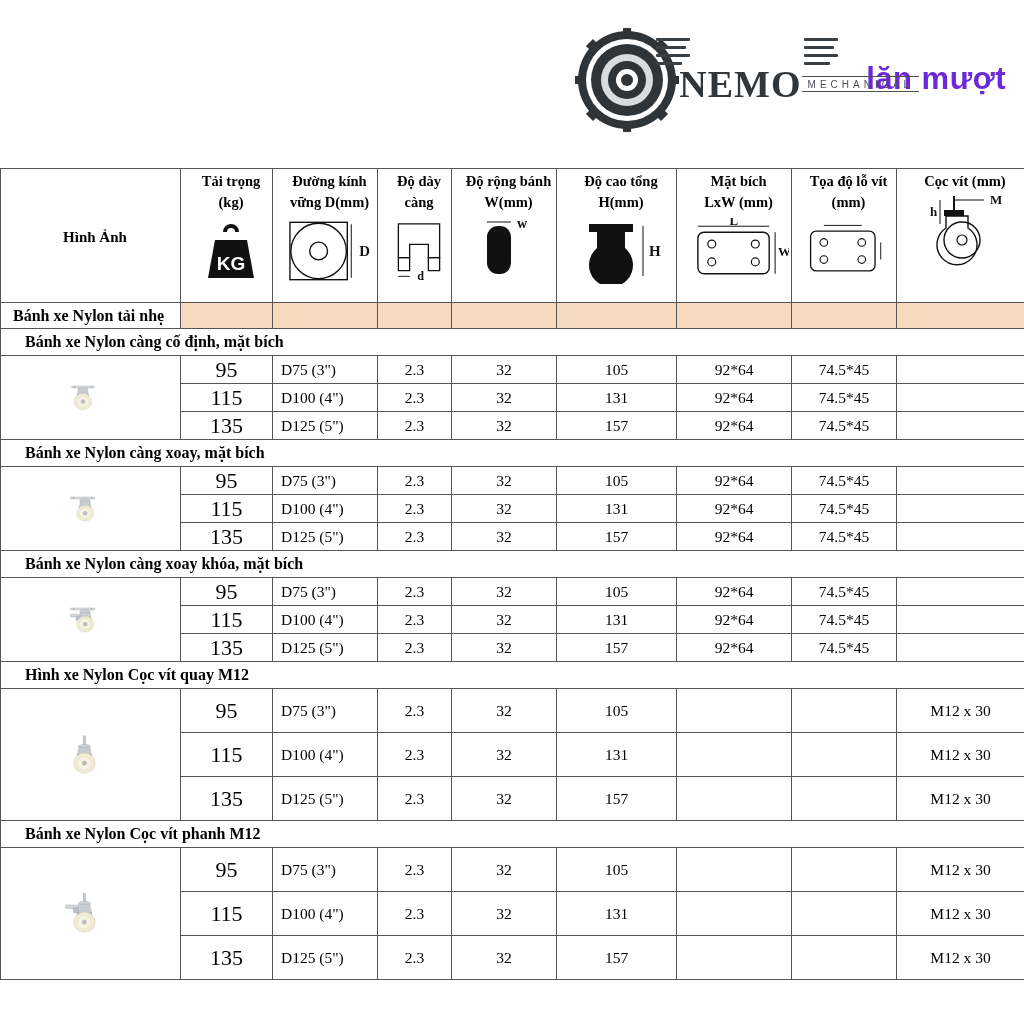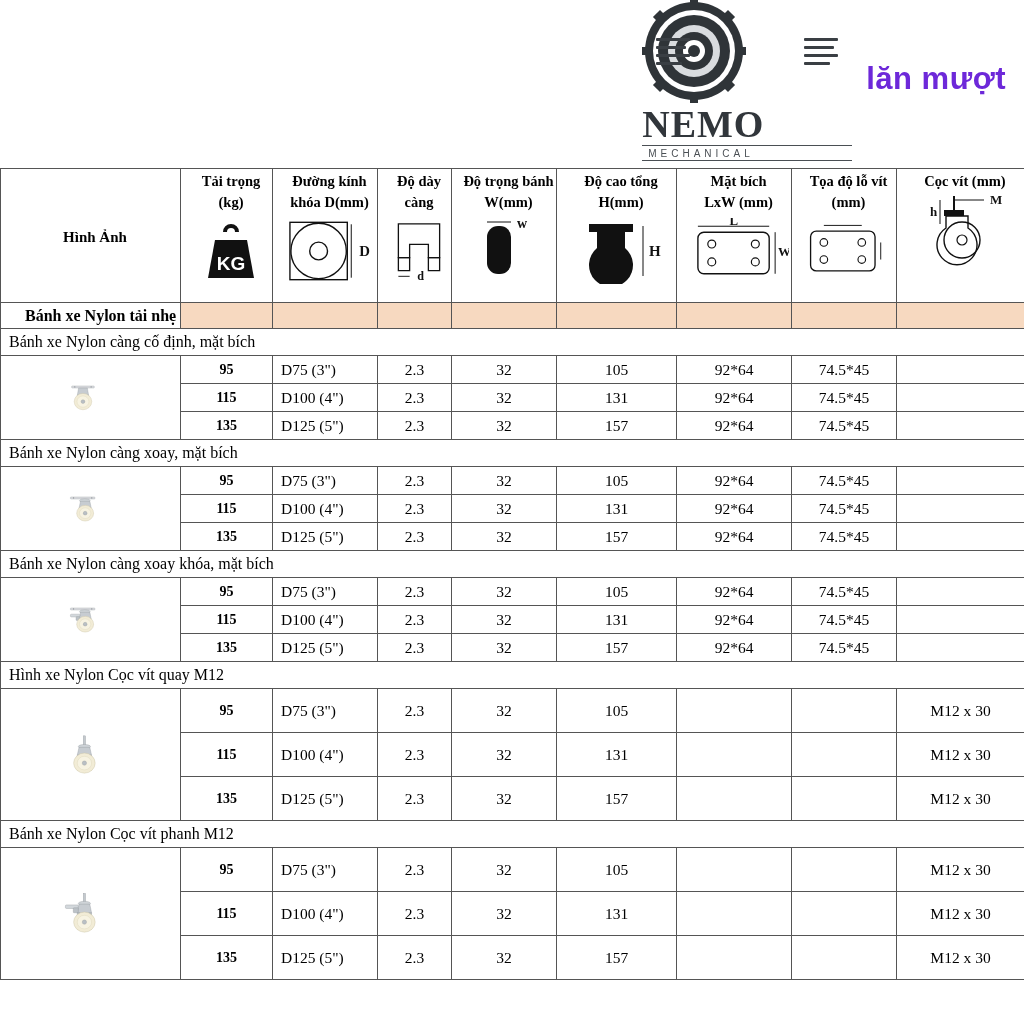--- a/index.html
+++ b/index.html
@@ -25,22 +25,22 @@
   .logo-wrap {
     position: absolute;
     right: 18px; top: 8px;
     display: flex;
     align-items: center;
     gap: 14px;
   }
   .logo-mark {
     position: relative;
     width: 210px; height: 150px;
-    display: flex; flex-direction: column;
-    justify-content: center;
+    display: flex; flex-direction: row;
+    align-items: center; justify-content: center;
   }
   .gear {
     position: relative;
     width: 104px; height: 104px;
     margin-top: -6px;
   }
   .hash-left, .hash-right {
     position: absolute;
     top: 30px;
     width: 34px; height: 30px;
@@ -121,32 +121,32 @@
 
   .group-row td {
     background: #f7d9c0;
     height: 26px;
   }
   .group-row td.group-title {
     background: #ffffff;
     text-align: left;
     font-weight: bold;
     font-size: 16px;
-    padding-left: 24px;
+    padding-left: 12px;
     white-space: nowrap;
   }
   .sub-row td.sub-title {
     text-align: left;
-    font-weight: normal;
+    font-weight: bold;
     font-size: 16px;
-    padding: 4px 0 4px 8px;
+    padding: 4px 0 4px 24px;
     white-space: nowrap;
   }
   .data-row td { height: 28px; }
-  .data-row td.load { font-weight: bold; font-size: 14px; }
+  .data-row td.load { font-weight: normal; font-size: 22px; }
   .data-row td.diam { text-align: left; padding-left: 8px; }
   .tall td { height: 44px; }
   .img-cell { width: 180px; }
 
   
   col.c-img   { width: 180px; }
   col.c-load  { width: 92px; }
   col.c-diam  { width: 105px; }
   col.c-fork  { width: 74px; }
   col.c-width { width: 105px; }
@@ -239,21 +239,21 @@
             <svg width="58" height="62" viewBox="0 0 58 62">
               <path d="M29 4 a8 8 0 0 1 8 8 h-4 a4 4 0 0 0 -8 0 h-4 a8 8 0 0 1 8 -8z" fill="#111"></path>
               <path d="M13 20 L45 20 L52 58 L6 58 Z" fill="#111"></path>
               <text x="29" y="50" font-family="Liberation Sans, sans-serif" font-size="19" font-weight="bold" fill="#fff" text-anchor="middle">KG</text>
             </svg>
           </span>
         </th>
 
         <th>
           <span class="hdr-label">Đường kính</span>
-          <span class="hdr-label">khóa D(mm)</span>
+          <span class="hdr-label">vững D(mm)</span>
           <span class="hdr-icon">
             <svg width="92" height="66" viewBox="0 0 92 66">
               <rect x="6" y="4" width="58" height="58" fill="none" stroke="#111" stroke-width="1.4"></rect>
               <circle cx="35" cy="33" r="28" fill="none" stroke="#111" stroke-width="1.4"></circle>
               <circle cx="35" cy="33" r="9" fill="none" stroke="#111" stroke-width="1.4"></circle>
               <line x1="68" y1="6" x2="68" y2="60" stroke="#111" stroke-width="1"></line>
               <text x="76" y="38" font-family="Liberation Serif, serif" font-size="15" fill="#111">D</text>
             </svg>
           </span>
         </th>
@@ -266,21 +266,21 @@
               <path d="M10 4 H54 V40 H42 V26 H22 V40 H10 Z" fill="none" stroke="#111" stroke-width="1.4"></path>
               <path d="M10 40 H22 V54 H10 Z" fill="none" stroke="#111" stroke-width="1.4"></path>
               <path d="M42 40 H54 V54 H42 Z" fill="none" stroke="#111" stroke-width="1.4"></path>
               <line x1="10" y1="60" x2="22" y2="60" stroke="#111" stroke-width="1"></line>
               <text x="30" y="64" font-family="Liberation Serif, serif" font-size="13" fill="#111">d</text>
             </svg>
           </span>
         </th>
 
         <th>
-          <span class="hdr-label">Độ trọng bánh</span>
+          <span class="hdr-label">Độ rộng bánh</span>
           <span class="hdr-label">W(mm)</span>
           <span class="hdr-icon">
             <svg width="80" height="66" viewBox="0 0 80 66">
               <rect x="18" y="8" width="24" height="48" rx="11" fill="#111"></rect>
               <line x1="18" y1="4" x2="42" y2="4" stroke="#111" stroke-width="1"></line>
               <text x="48" y="10" font-family="Liberation Serif, serif" font-size="14" fill="#111">w</text>
             </svg>
           </span>
         </th>
 

